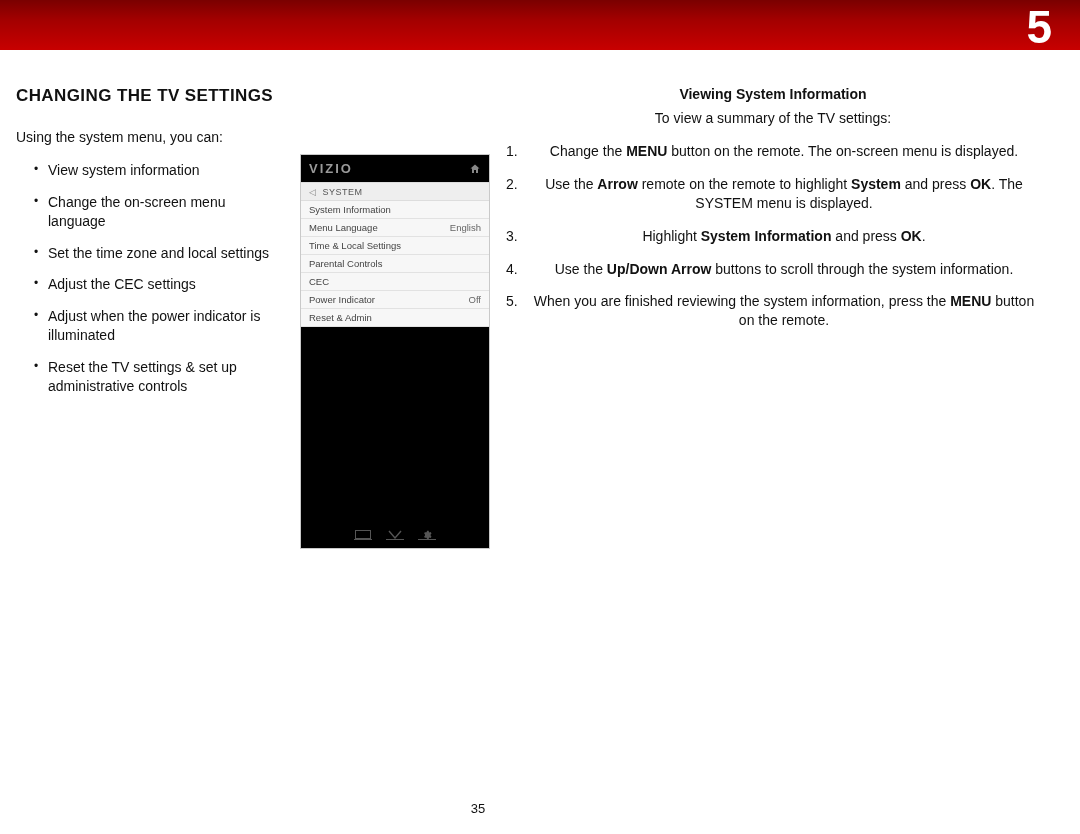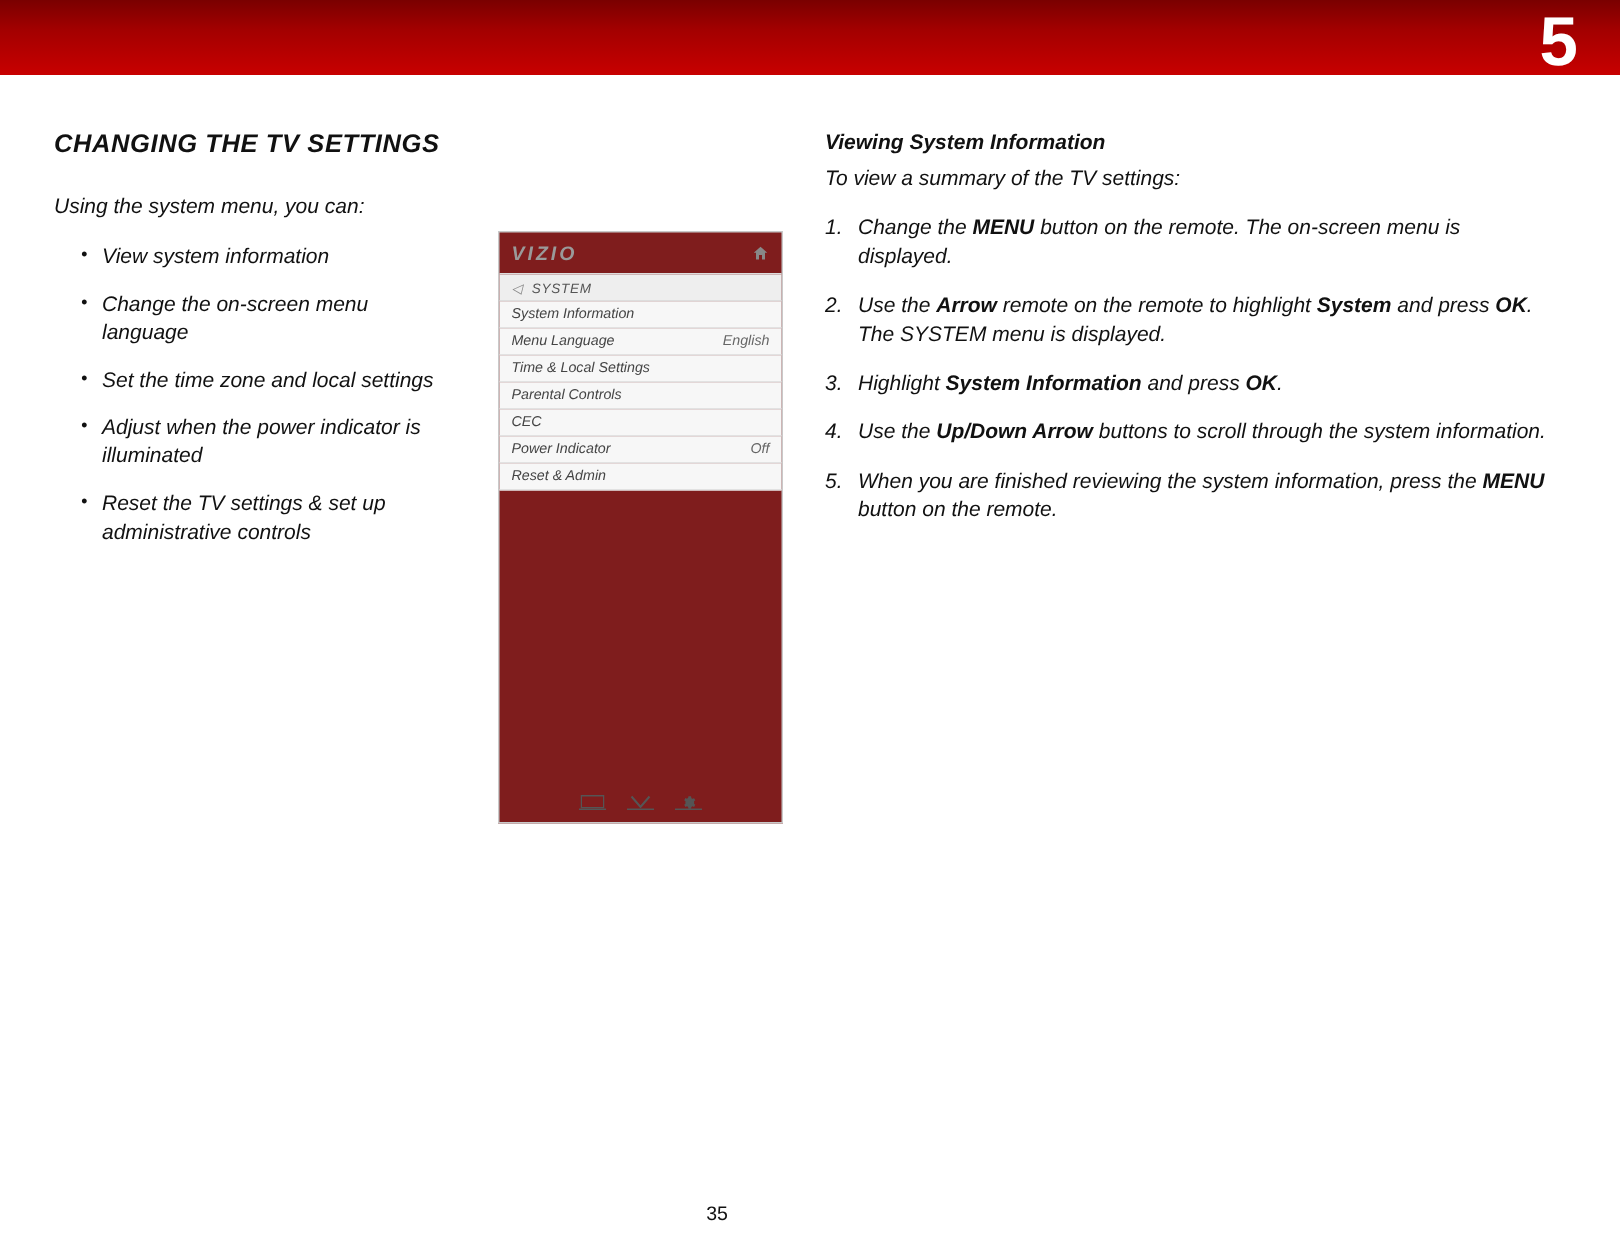--- a/index.html
+++ b/index.html
@@ -7,28 +7,27 @@
   .banner {
     width: 100%; height: 50px;
     background: linear-gradient(#7a0000 0%, #a30000 40%, #c80000 100%);
     position: relative;
   }
   .banner .chapter-num {
     position: absolute; right: 28px; top: 0px;
     color: #fff; font-size: 46px; font-weight: 700;
   }
   .page {
-    padding: 36px 40px 0 36px;
+    padding: 36px 40px 0 16px;
     display: flex;
-    gap: 26px;
-    font-style: italic;
+    gap: 14px;
   }
   .col-left { width: 270px; }
   .col-mid  { width: 192px; }
-  .col-right{ flex: 1; }
+  .col-right{ flex: 1; text-align: center; }
   h2.section {
     font-size: 17px; font-weight: 800; letter-spacing: 0.4px;
     text-transform: uppercase; margin-bottom: 22px;
   }
   .intro { font-size: 14px; margin-bottom: 14px; line-height: 1.35; }
   ul.bullets { list-style: none; padding-left: 18px; }
   ul.bullets li {
     position: relative; font-size: 14px; line-height: 1.35;
     margin-bottom: 13px; padding-left: 14px;
   }
@@ -47,21 +46,21 @@
   }
   b { font-weight: 700; }
   .pagenum {
     position: absolute; bottom: 18px; left: 0; width: 956px;
     text-align: center; font-size: 13px; color: #111;
   }
 
   
   .osd {
     width: 190px; height: 395px;
-    border: 1px solid #c9c9c9; background: #7f1d1d;
+    border: 1px solid #c9c9c9; background: #000000;
     margin-top: 68px; position: relative;
     font-size: 10px; color: #444;
   }
   .osd-head {
     height: 28px; display: flex; align-items: center; justify-content: space-between;
     padding: 0 8px; border-bottom: 1px solid #ddd;
   }
   .brand { font-family: Arial, sans-serif; font-weight: 700; font-size: 13px;
            letter-spacing: 2px; color: #9a9a9a; }
   .home-ic { width: 12px; height: 12px; display:inline-block; }
@@ -94,20 +93,21 @@
 
 <div class="page">
 
   <div class="col-left">
     <h2 class="section">CHANGING THE TV SETTINGS</h2>
     <p class="intro">Using the system menu, you can:</p>
     <ul class="bullets">
       <li>View system information</li>
       <li>Change the on-screen menu language</li>
       <li>Set the time zone and local settings</li>
+      <li>Adjust the CEC settings</li>
       <li>Adjust when the power indicator is illuminated</li>
       <li>Reset the TV settings &amp; set up administrative controls</li>
     </ul>
   </div>
 
   <div class="col-mid">
     <div class="osd">
       <div class="osd-head">
         <span class="brand">VIZIO</span>
         <span class="home-ic">

